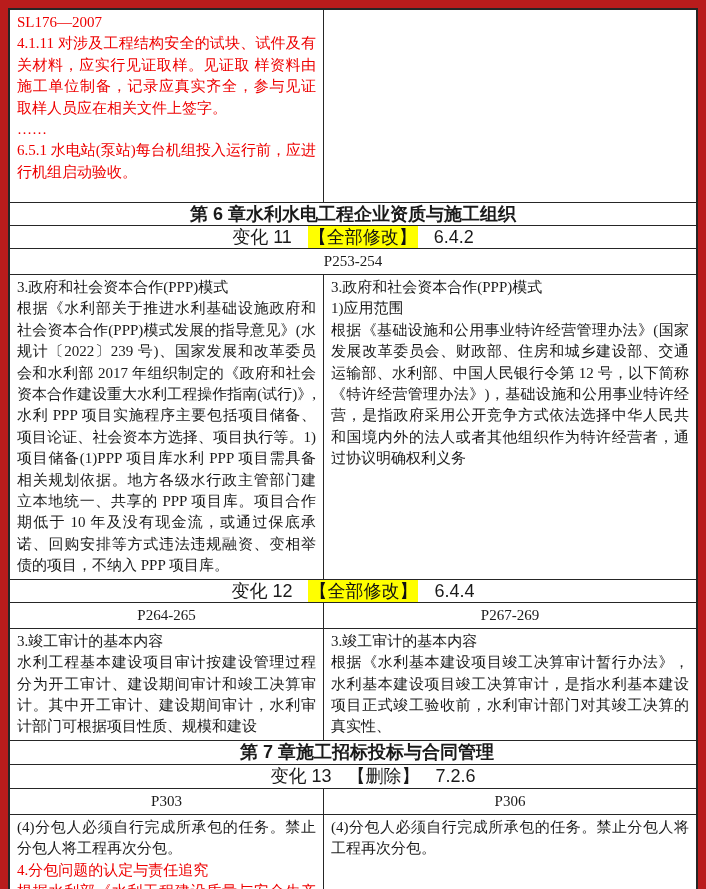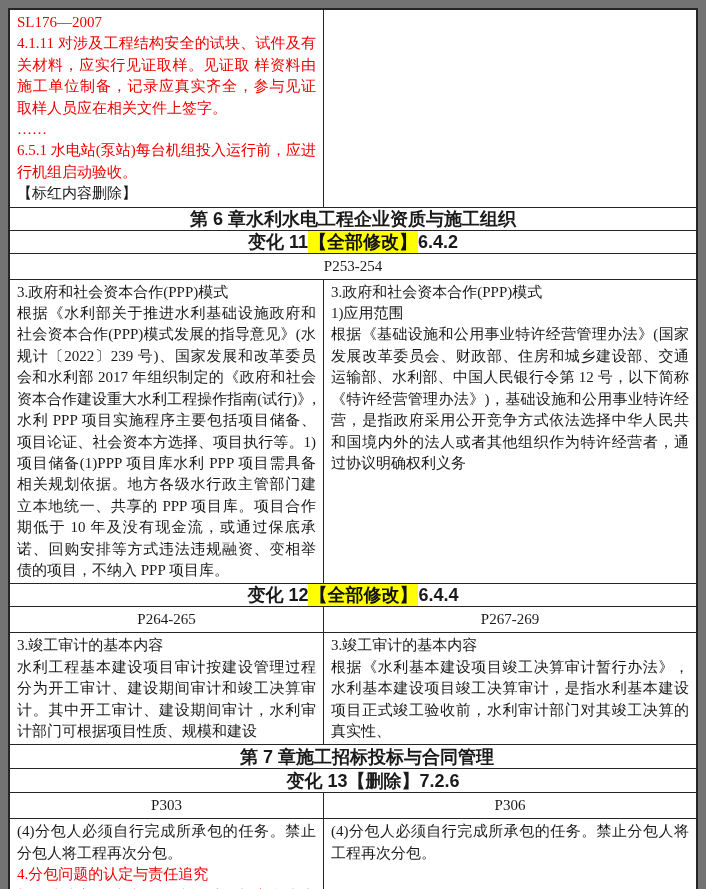--- a/index.html
+++ b/index.html
@@ -5,21 +5,21 @@
   * { margin: 0; padding: 0; box-sizing: border-box; }
   html, body { background: #ffffff; }
   body {
     width: 706px; height: 889px;
     font-family: "Liberation Serif", "DejaVu Serif", serif;
     color: #1a1a1a;
   }
   .page {
     position: relative;
     width: 706px; height: 889px;
-    background: #737373;
+    background: #b91c1c;
     overflow: hidden;
   }
   .doc-table {
     position: absolute; left: 8px; top: 8px;
     width: 690px;
     border: 2px solid #262626;
     background: #ffffff;
   }
   .row { display: flex; border-top: 1px solid #262626; }
   .row:first-child { border-top: none; }
@@ -43,21 +43,22 @@
     min-height: 23px;
     font-size: 18px; line-height: 22px;
   }
   .chapter-row {
     font-family: "Liberation Sans", "DejaVu Sans", sans-serif;
     font-weight: bold;
     min-height: 23px;
   }
   .change-row {
     font-family: "Liberation Sans", "DejaVu Sans", sans-serif;
-    font-weight: bold;
+    font-weight: normal;
+    gap: 16px;
   }
   .change-row .hl {
     background: #ffff00;
     color: #111111;
     padding: 0 1px;
   }
   .pages-row-cell {
     text-align: center;
     font-size: 15px; line-height: 21px;
     padding-top: 2px; padding-bottom: 2px;
@@ -71,21 +72,20 @@
 
 <div class="page">
   <div class="doc-table">
 
     <div class="row row-top">
       <div class="cell cell-left">
         <p class="red">SL176—2007</p>
         <p class="red just">4.1.11 对涉及工程结构安全的试块、试件及有关材料，应实行见证取样。见证取 样资料由施工单位制备，记录应真实齐全，参与见证取样人员应在相关文件上签字。</p>
         <p class="red">……</p>
         <p class="red just">6.5.1 水电站(泵站)每台机组投入运行前，应进行机组启动验收。</p>
-        <p>【标红内容删除】</p>
       </div>
       <div class="cell cell-right"></div>
     </div>
 
     <div class="row full-row chapter-row">第 6 章水利水电工程企业资质与施工组织</div>
 
     <div class="row full-row change-row">
       <span>变化 11</span>
         <span class="hl">【全部修改】</span>
         <span>6.4.2</span>

